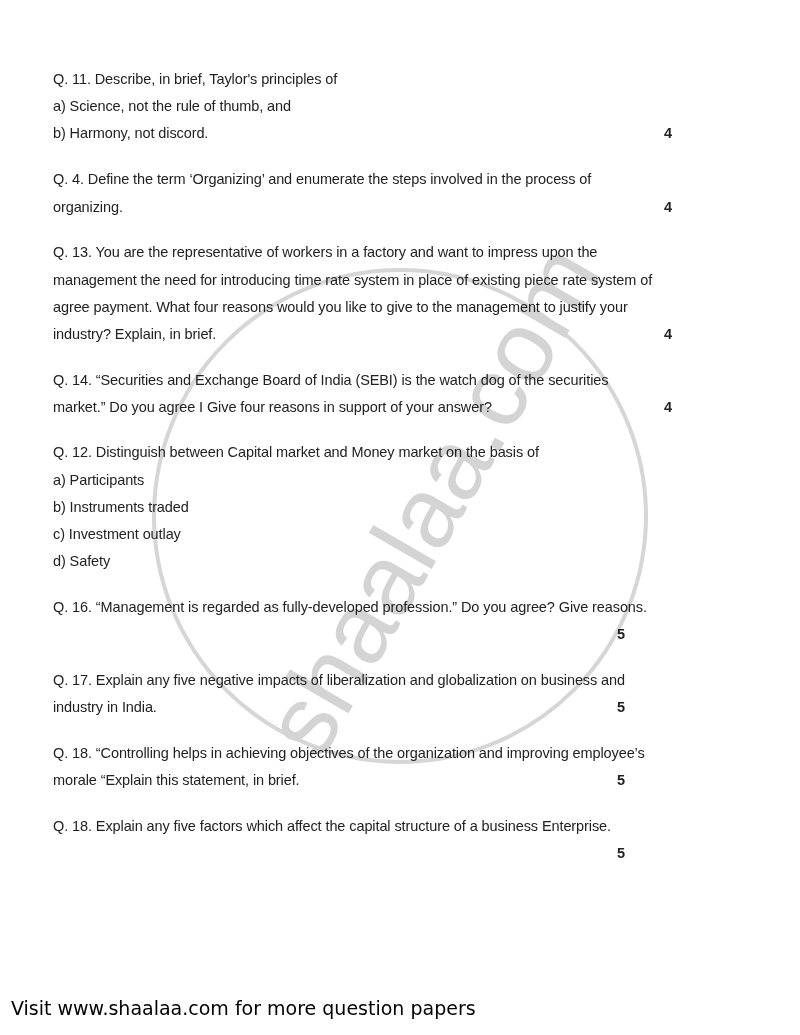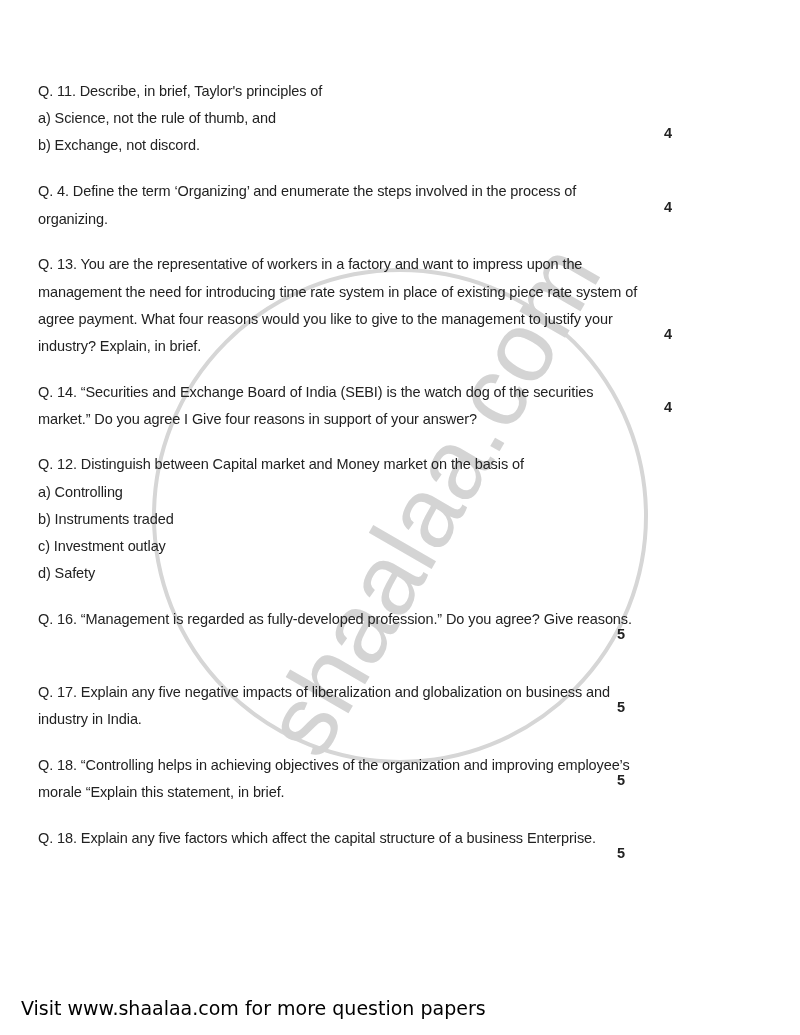--- a/index.html
+++ b/index.html
@@ -1,52 +1,52 @@
 <!DOCTYPE html>
 <html><head>
 <meta charset="utf-8">
 <style>
   html, body { margin:0; padding:0; background:#ffffff; }
   body { width:800px; height:1035px; position:relative; overflow:hidden; font-family:"Liberation Sans", sans-serif; color:#222; }
-  .line { position:absolute; left:38px; font-size:14.5px; white-space:nowrap; letter-spacing:-0.1px;margin-top:12px; }
+  .line { position:absolute; left:53px; font-size:14.5px; white-space:nowrap; letter-spacing:-0.1px; }
   .marks { position:absolute; font-size:14.5px; font-weight:bold; color:#222; }
   .watermark-circle { position:absolute; left:152px; top:268px; width:496px; height:496px; border:4px solid #d6d6d6; border-radius:50%; box-sizing:border-box; }
   .watermark-text { position:absolute; left:170px; top:480px; font-size:100px; color:#d4d4d4; transform:rotate(-60deg); transform-origin:center; font-family:"Liberation Sans", sans-serif; width:480px; text-align:center; }
-  .footer { position:absolute; left:21px; top:997px; font-size:19px; color:#000; font-family:"DejaVu Sans", sans-serif; }
+  .footer { position:absolute; left:11px; top:997px; font-size:19px; color:#000; font-family:"DejaVu Sans", sans-serif; }
   .content { position:relative; z-index:2; }
 </style>
 </head>
 <body>
 
 <div class="watermark-circle"></div>
 <div class="watermark-text">shaalaa.com</div>
 
 <div class="content">
 
   <div class="line" style="top:71px">Q. 11. Describe, in brief, Taylor's principles of</div>
   <div class="line" style="top:98px">a) Science, not the rule of thumb, and</div>
-  <div class="line" style="top:125px">b) Exchange, not discord.</div>
+  <div class="line" style="top:125px">b) Harmony, not discord.</div>
   <div class="marks" style="left:664px;top:125px">4</div>
 
   <div class="line" style="top:171px">Q. 4. Define the term ‘Organizing’ and enumerate the steps involved in the process of</div>
   <div class="line" style="top:199px">organizing.</div>
   <div class="marks" style="left:664px;top:199px">4</div>
 
   <div class="line" style="top:244px">Q. 13. You are the representative of workers in a factory and want to impress upon the</div>
   <div class="line" style="top:272px">management the need for introducing time rate system in place of existing piece rate system of</div>
   <div class="line" style="top:299px">agree payment. What four reasons would you like to give to the management to justify your</div>
   <div class="line" style="top:326px">industry? Explain, in brief.</div>
   <div class="marks" style="left:664px;top:326px">4</div>
 
   <div class="line" style="top:372px">Q. 14. “Securities and Exchange Board of India (SEBI) is the watch dog of the securities</div>
   <div class="line" style="top:399px">market.” Do you agree I Give four reasons in support of your answer?</div>
   <div class="marks" style="left:664px;top:399px">4</div>
 
   <div class="line" style="top:444px">Q. 12. Distinguish between Capital market and Money market on the basis of</div>
-  <div class="line" style="top:472px">a) Controlling</div>
+  <div class="line" style="top:472px">a) Participants</div>
   <div class="line" style="top:499px">b) Instruments traded</div>
   <div class="line" style="top:526px">c) Investment outlay</div>
   <div class="line" style="top:553px">d) Safety</div>
 
   <div class="line" style="top:599px">Q. 16. “Management is regarded as fully-developed profession.” Do you agree? Give reasons.</div>
   <div class="marks" style="left:617px;top:626px">5</div>
 
   <div class="line" style="top:672px">Q. 17. Explain any five negative impacts of liberalization and globalization on business and</div>
   <div class="line" style="top:699px">industry in India.</div>
   <div class="marks" style="left:617px;top:699px">5</div>

